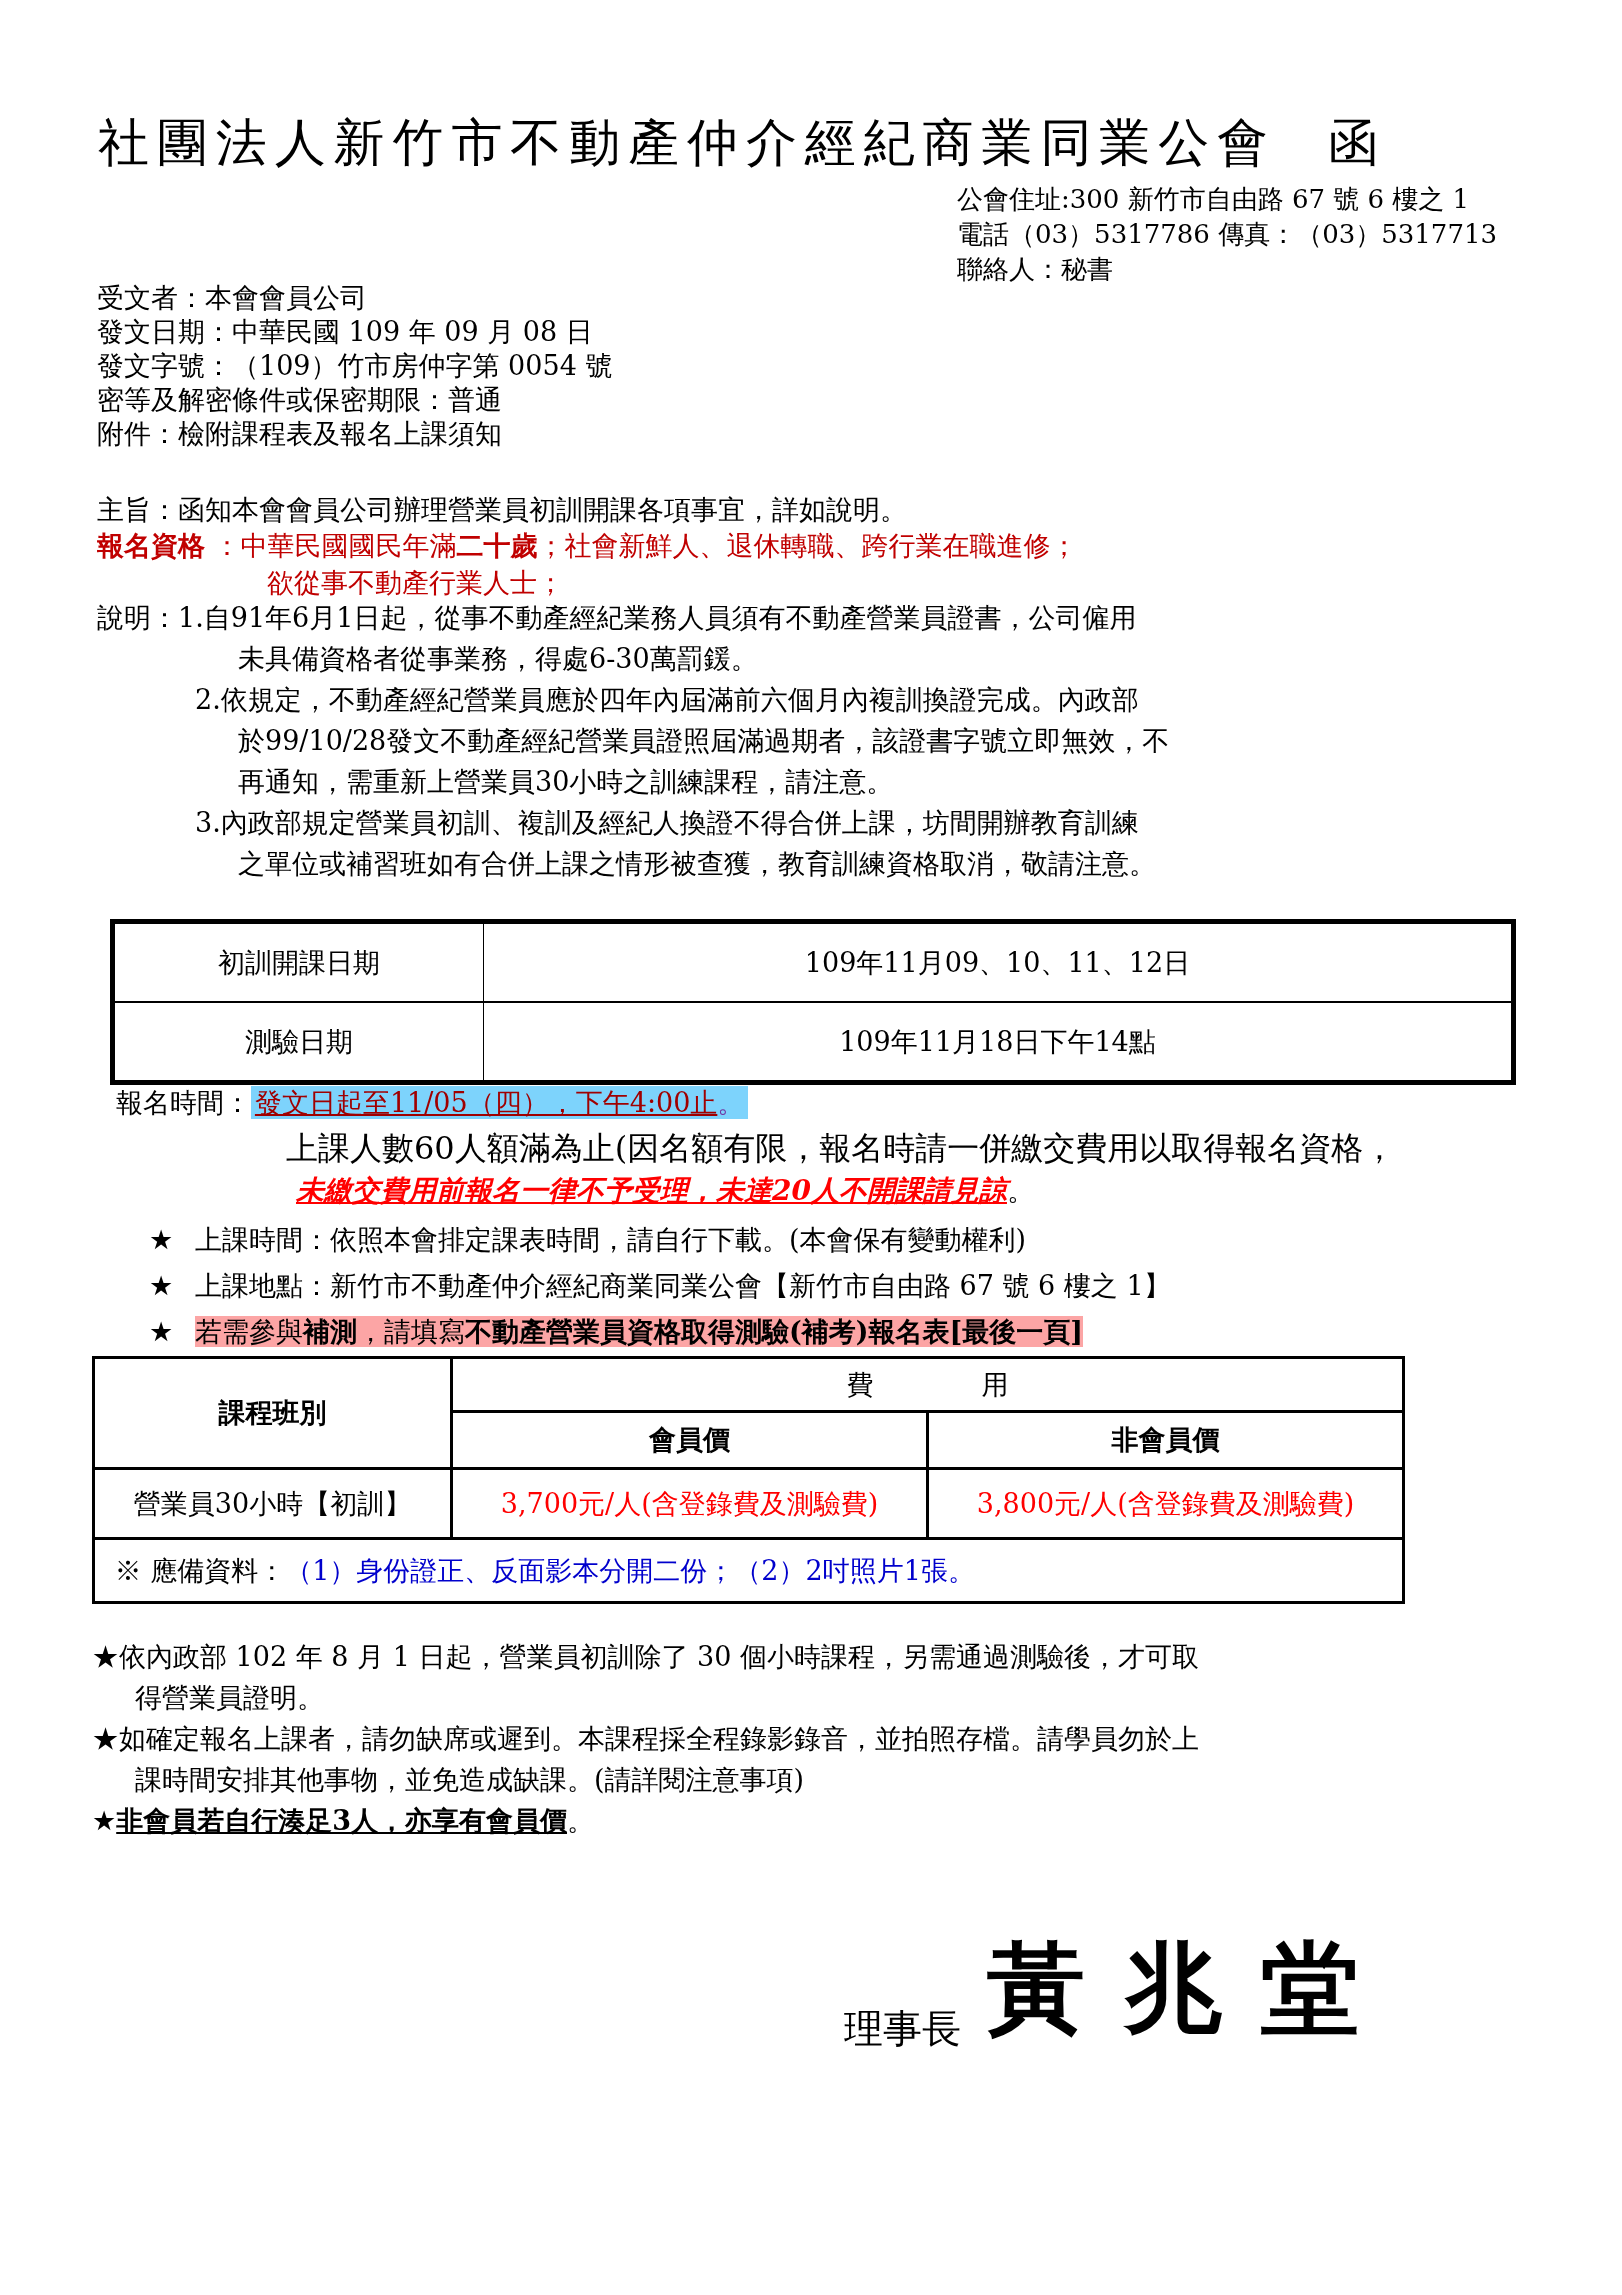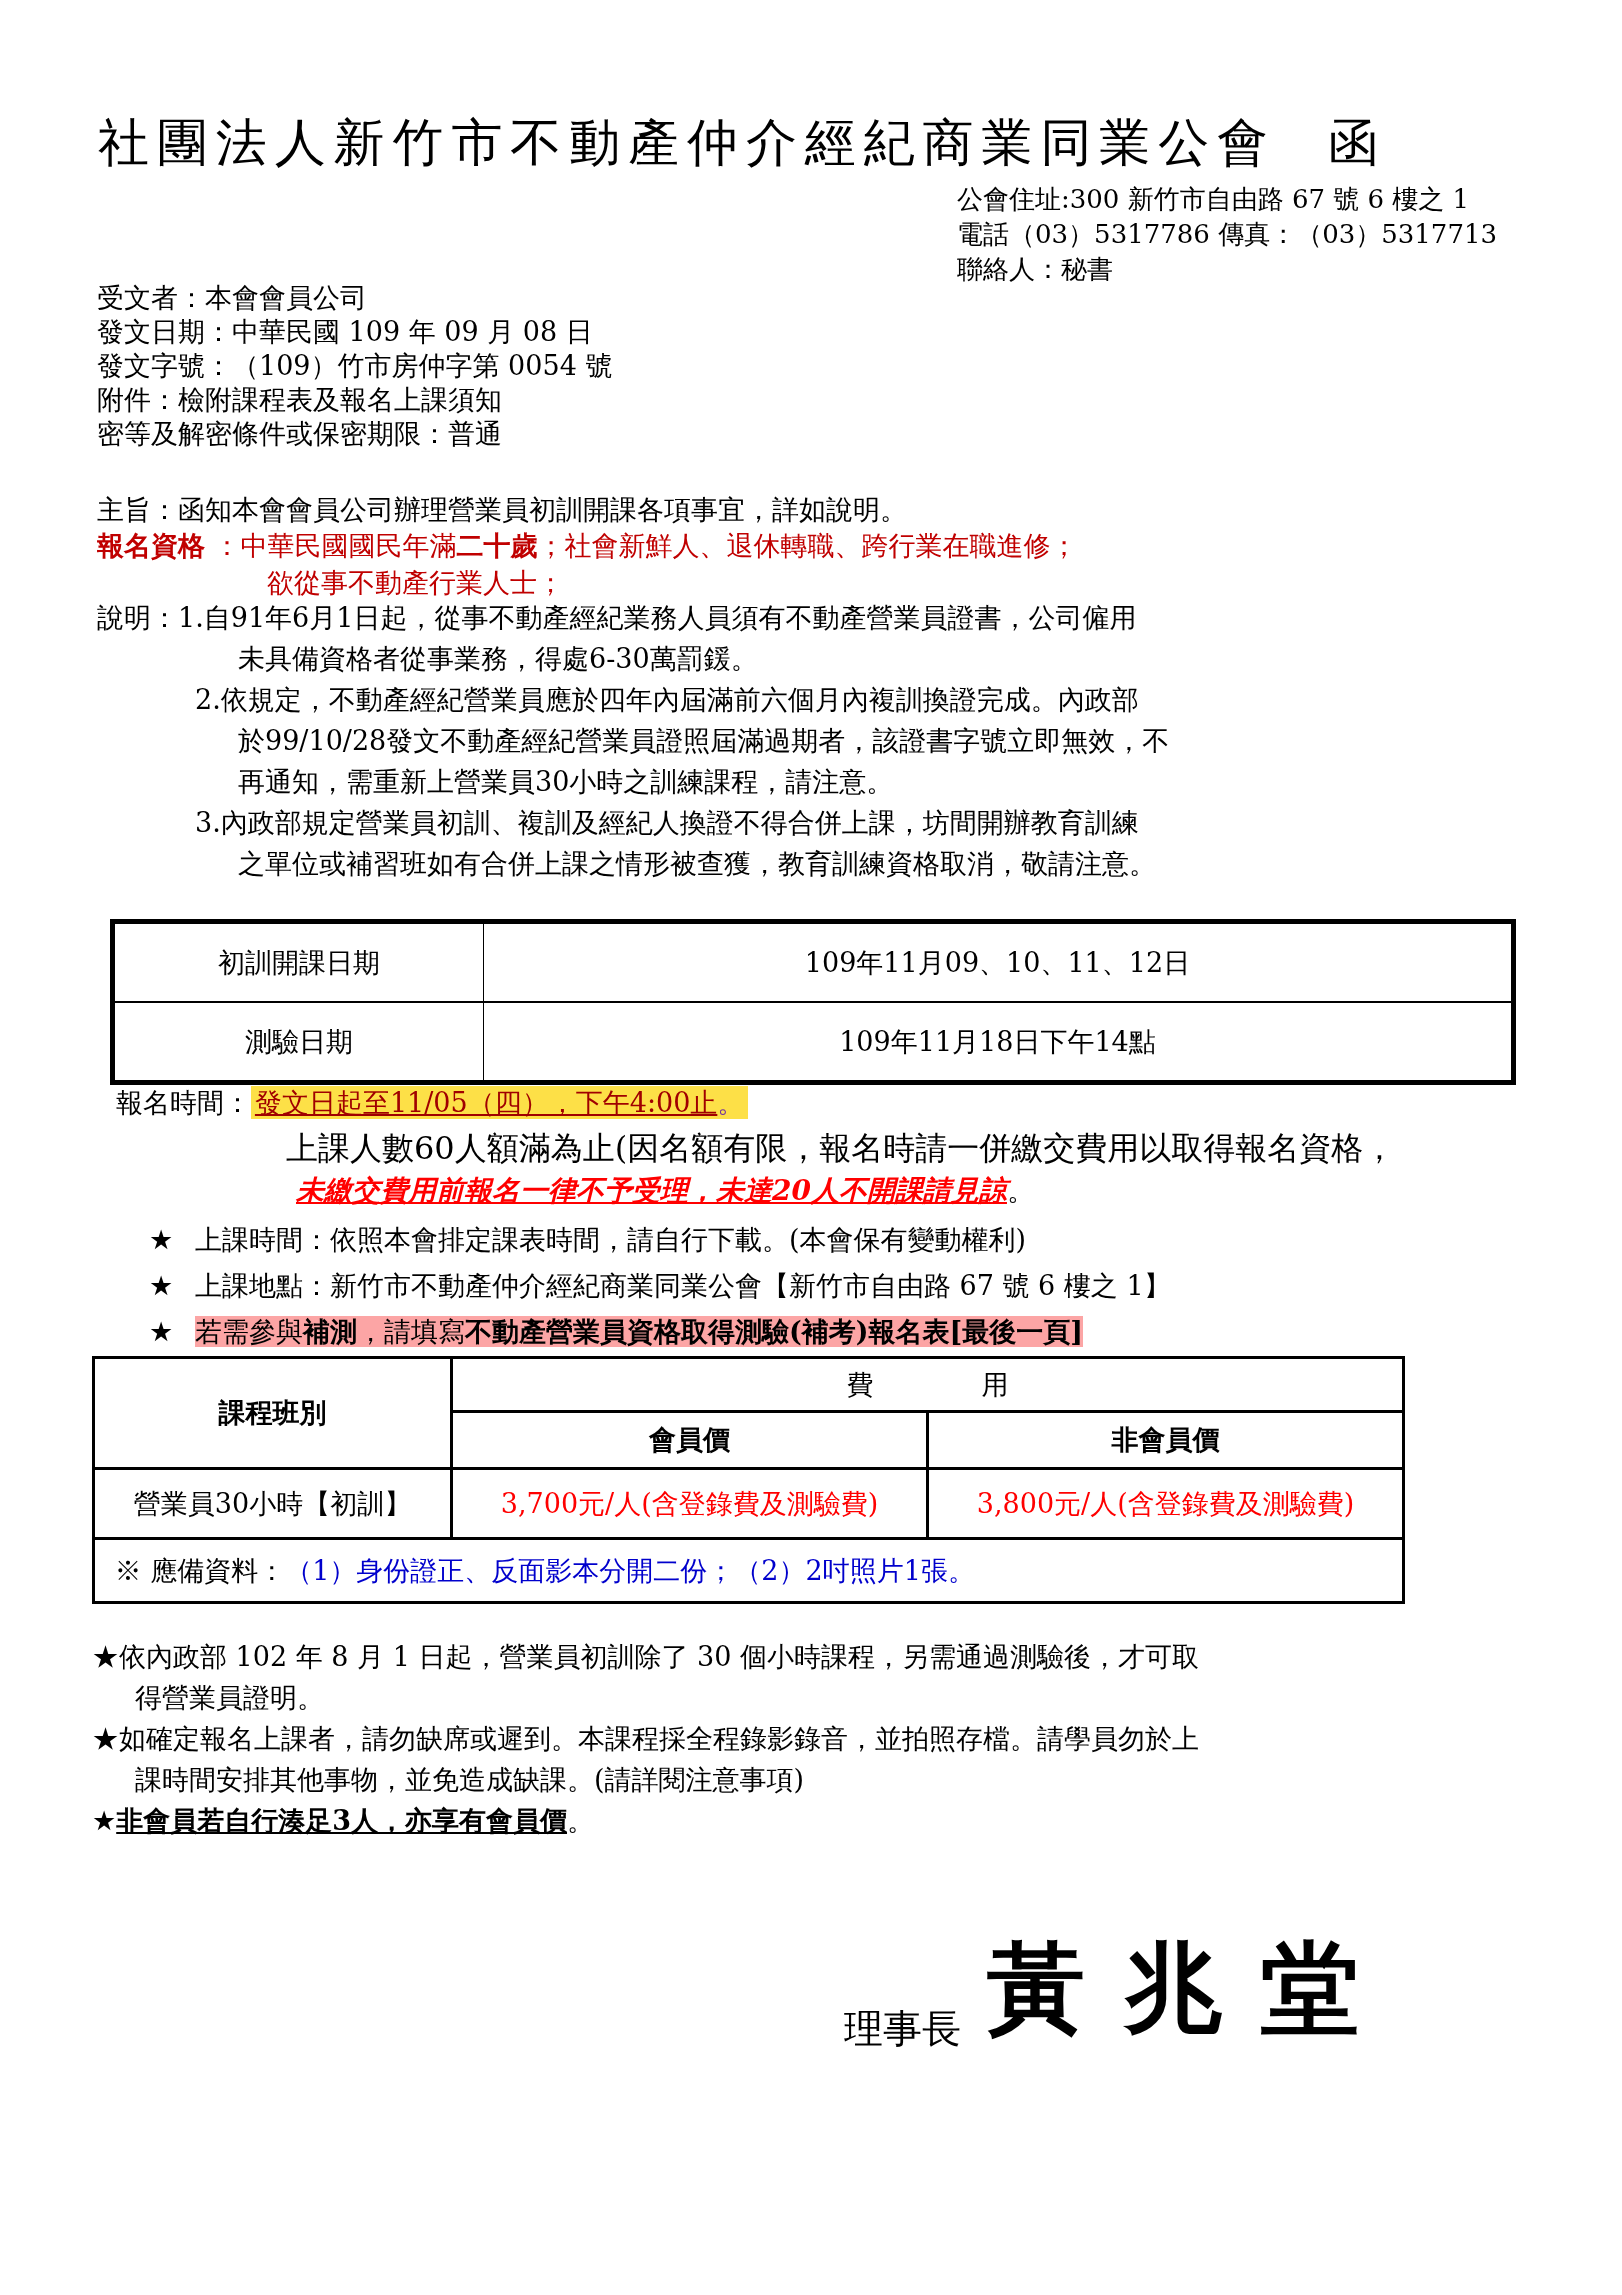--- a/index.html
+++ b/index.html
@@ -25,21 +25,21 @@
   .explain .ind1 { padding-left: 141px; }
   .explain .num { padding-left: 98px; }
   .explain .ind2 { padding-left: 141px; }
 
   table { border-collapse: collapse; position: absolute; }
   .dates { left: 110px; top: 919px; width: 1406px; border: 5.9px solid #000; }
   .dates td { height: 75px; font-size: 27px; text-align: center; border-top: 2px solid #000; }
   .dates td.l { width: 366px; border-right: 1.3px solid #000; }
 
   .regtime { left: 116px; top: 1083px; font-size: 27px; line-height: 39px; }
-  .hl-gray { background: #fde047; padding: 1.3px 3.9px; }
+  .hl-gray { background: #7dd3fc; padding: 1.3px 3.9px; }
   .ul { text-decoration: underline; }
   .regnote { left: 286px; top: 1129px; font-size: 32px; line-height: 39px; }
   .regwarn { left: 296px; top: 1171px; font-size: 28px; font-style: italic; font-weight: bold; line-height: 39px; text-align: right; }
 
   .stars { left: 149px; top: 1217px; font-size: 27px; line-height: 46px; }
   .stars .star { display: inline-block; width: 46px; }
   .hl-yellow { background: #fca5a5; }
 
   .fees { left: 92px; top: 1356px; width: 1313px; border: 3.9px solid #000; }
   .fees td { border: 3.3px solid #000; text-align: center; font-size: 27px; }
@@ -64,22 +64,22 @@
 <div class="abs contact">
   <span class="line">公會住址:300 新竹市自由路 67 號 6 樓之 1</span>
   <span class="line">電話（03）5317786 傳真：（03）5317713</span>
   <span class="line">聯絡人：秘書</span>
 </div>
 
 <div class="abs meta">
   <span class="line">受文者：本會會員公司</span>
   <span class="line">發文日期：中華民國 109 年 09 月 08 日</span>
   <span class="line">發文字號：（109）竹市房仲字第 0054 號</span>
+  <span class="line">密等及解密條件或保密期限：普通</span>
   <span class="line">附件：檢附課程表及報名上課須知</span>
-  <span class="line">密等及解密條件或保密期限：普通</span>
 </div>
 
 <div class="abs subject">主旨：函知本會會員公司辦理營業員初訓開課各項事宜，詳如說明。</div>
 
 <div class="abs qual red">
   <span class="line"><span class="bold">報名資格</span> <span>：中華民國國民年滿</span><span class="bold">二十歲</span><span>；社會新鮮人、退休轉職、跨行業在職進修；</span></span>
   <span class="line cont">欲從事不動產行業人士；</span>
 </div>
 
 <div class="abs explain">

